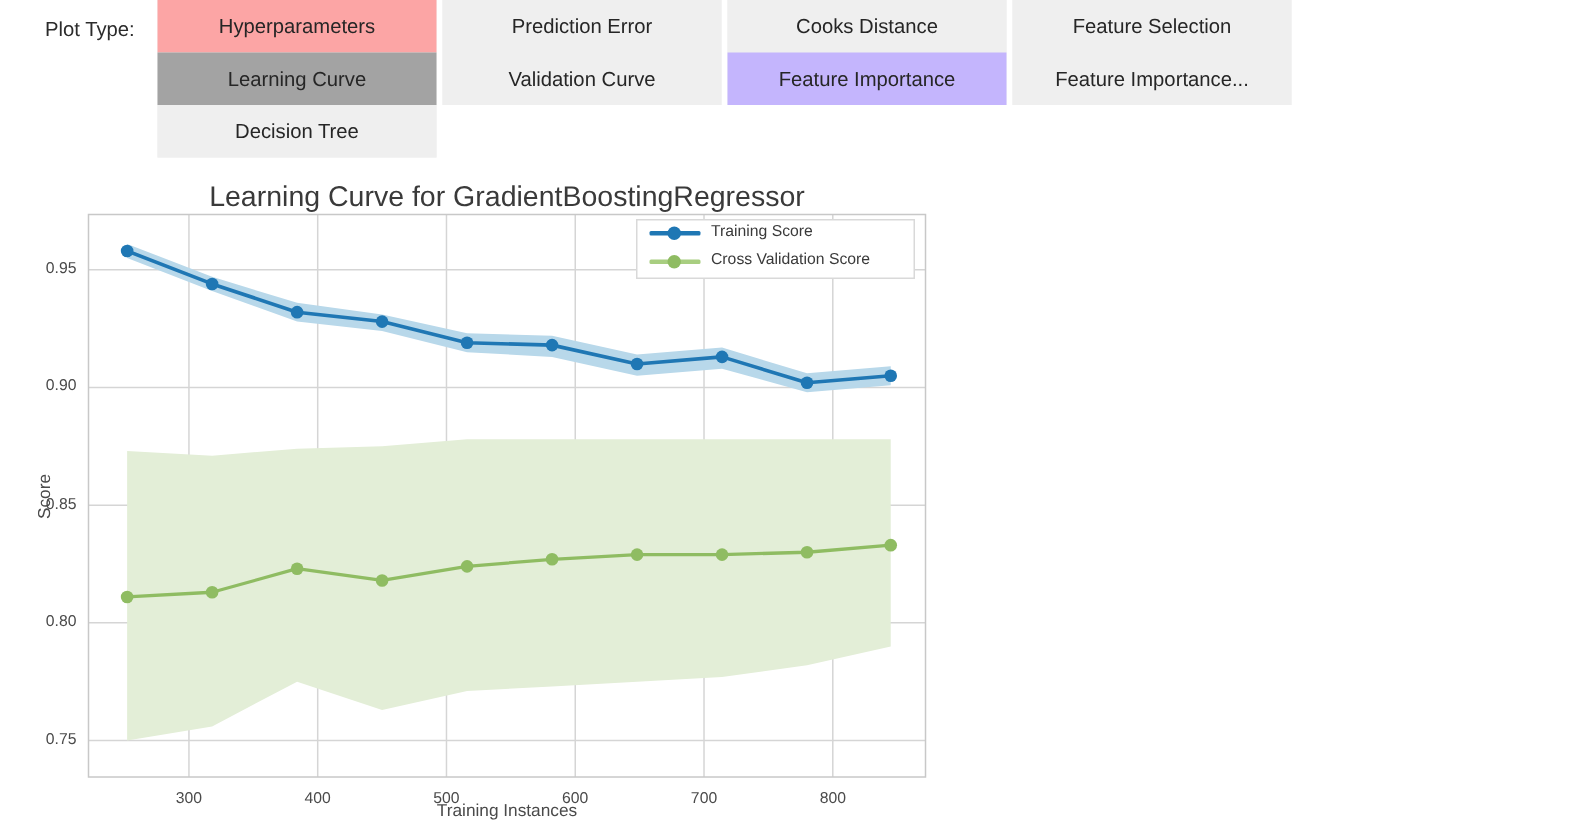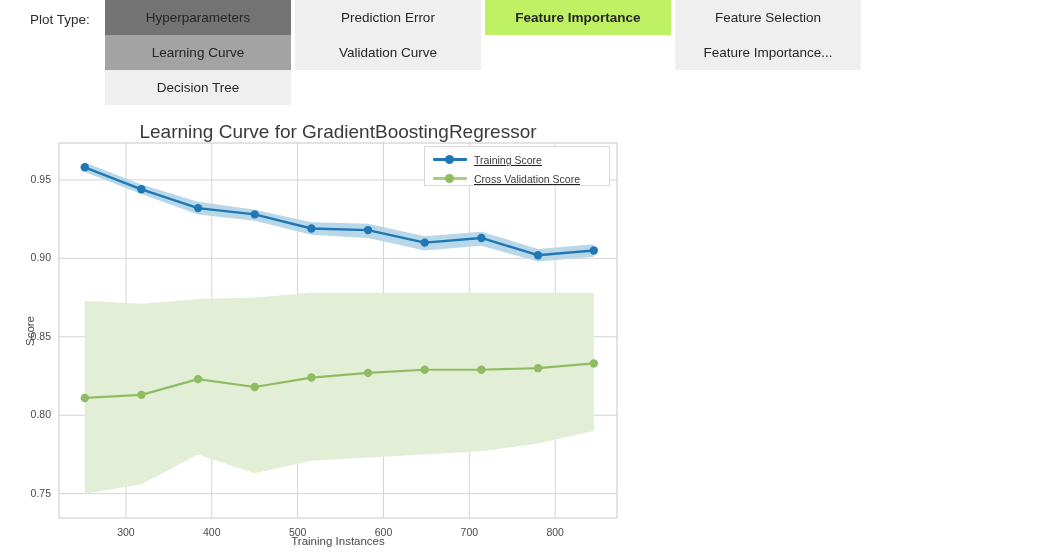--- a/index.html
+++ b/index.html
@@ -64,52 +64,52 @@
   }
   .ytick{text-align:right;width:40px;}
   .xtick{text-align:center;width:40px;}
   #legend-box{
     position:absolute;
     left:424px;top:36px;width:186px;height:40px;
     background:#ffffff;border:1px solid #d9d9d9;
     box-sizing:border-box;
   }
   .legend-row{
-    height:18px;display:flex;align-items:flex-end;
+    height:18px;display:flex;align-items:flex-start;
     margin-top:1px;
-    text-decoration:underline;
   }
   .legend-swatch{
     width:34px;height:14px;margin-left:8px;margin-right:7px;
     position:relative;flex:0 0 auto;
   }
   .legend-swatch .lline{
     position:absolute;left:0;top:6px;width:34px;height:2.6px;border-radius:1px;
   }
   .legend-swatch .ldot{
     position:absolute;left:12px;top:2.5px;width:9px;height:9px;border-radius:50%;
   }
   .legend-text{font-size:10.5px;color:#3a3a3a;white-space:nowrap;}
 </style>
 </head>
 <body>
 
 <div id="plot-type-bar">
   <div id="plot-type-label">Plot Type:</div>
   <div class="tab-col">
-    <div class="tab-item" style="background:#737373">Hyperparameters</div>
+    <div class="tab-item" style="background:#fca5a5">Hyperparameters</div>
     <div class="tab-item" style="background: #a3a3a3;">Learning Curve</div>
     <div class="tab-item" style="background: rgb(239, 239, 239);">Decision Tree</div>
   </div>
   <div class="tab-col">
     <div class="tab-item" style="background: rgb(239, 239, 239);">Prediction Error</div>
     <div class="tab-item" style="background: rgb(239, 239, 239);">Validation Curve</div>
   </div>
   <div class="tab-col">
-    <div class="tab-item" style="background: #bef264; font-weight: bold;">Feature Importance</div>
+    <div class="tab-item" style="background: rgb(239, 239, 239);">Cooks Distance</div>
+    <div class="tab-item" style="background: #c4b5fd;">Feature Importance</div>
   </div>
   <div class="tab-col">
     <div class="tab-item" style="background: rgb(239, 239, 239);">Feature Selection</div>
     <div class="tab-item" style="background: rgb(239, 239, 239);">Feature Importance...</div>
   </div>
 </div>
 
 <div id="chart-figure">
   <div id="chart-title">Learning Curve for GradientBoostingRegressor</div>
   <svg id="plot-svg" width="660" height="450">

